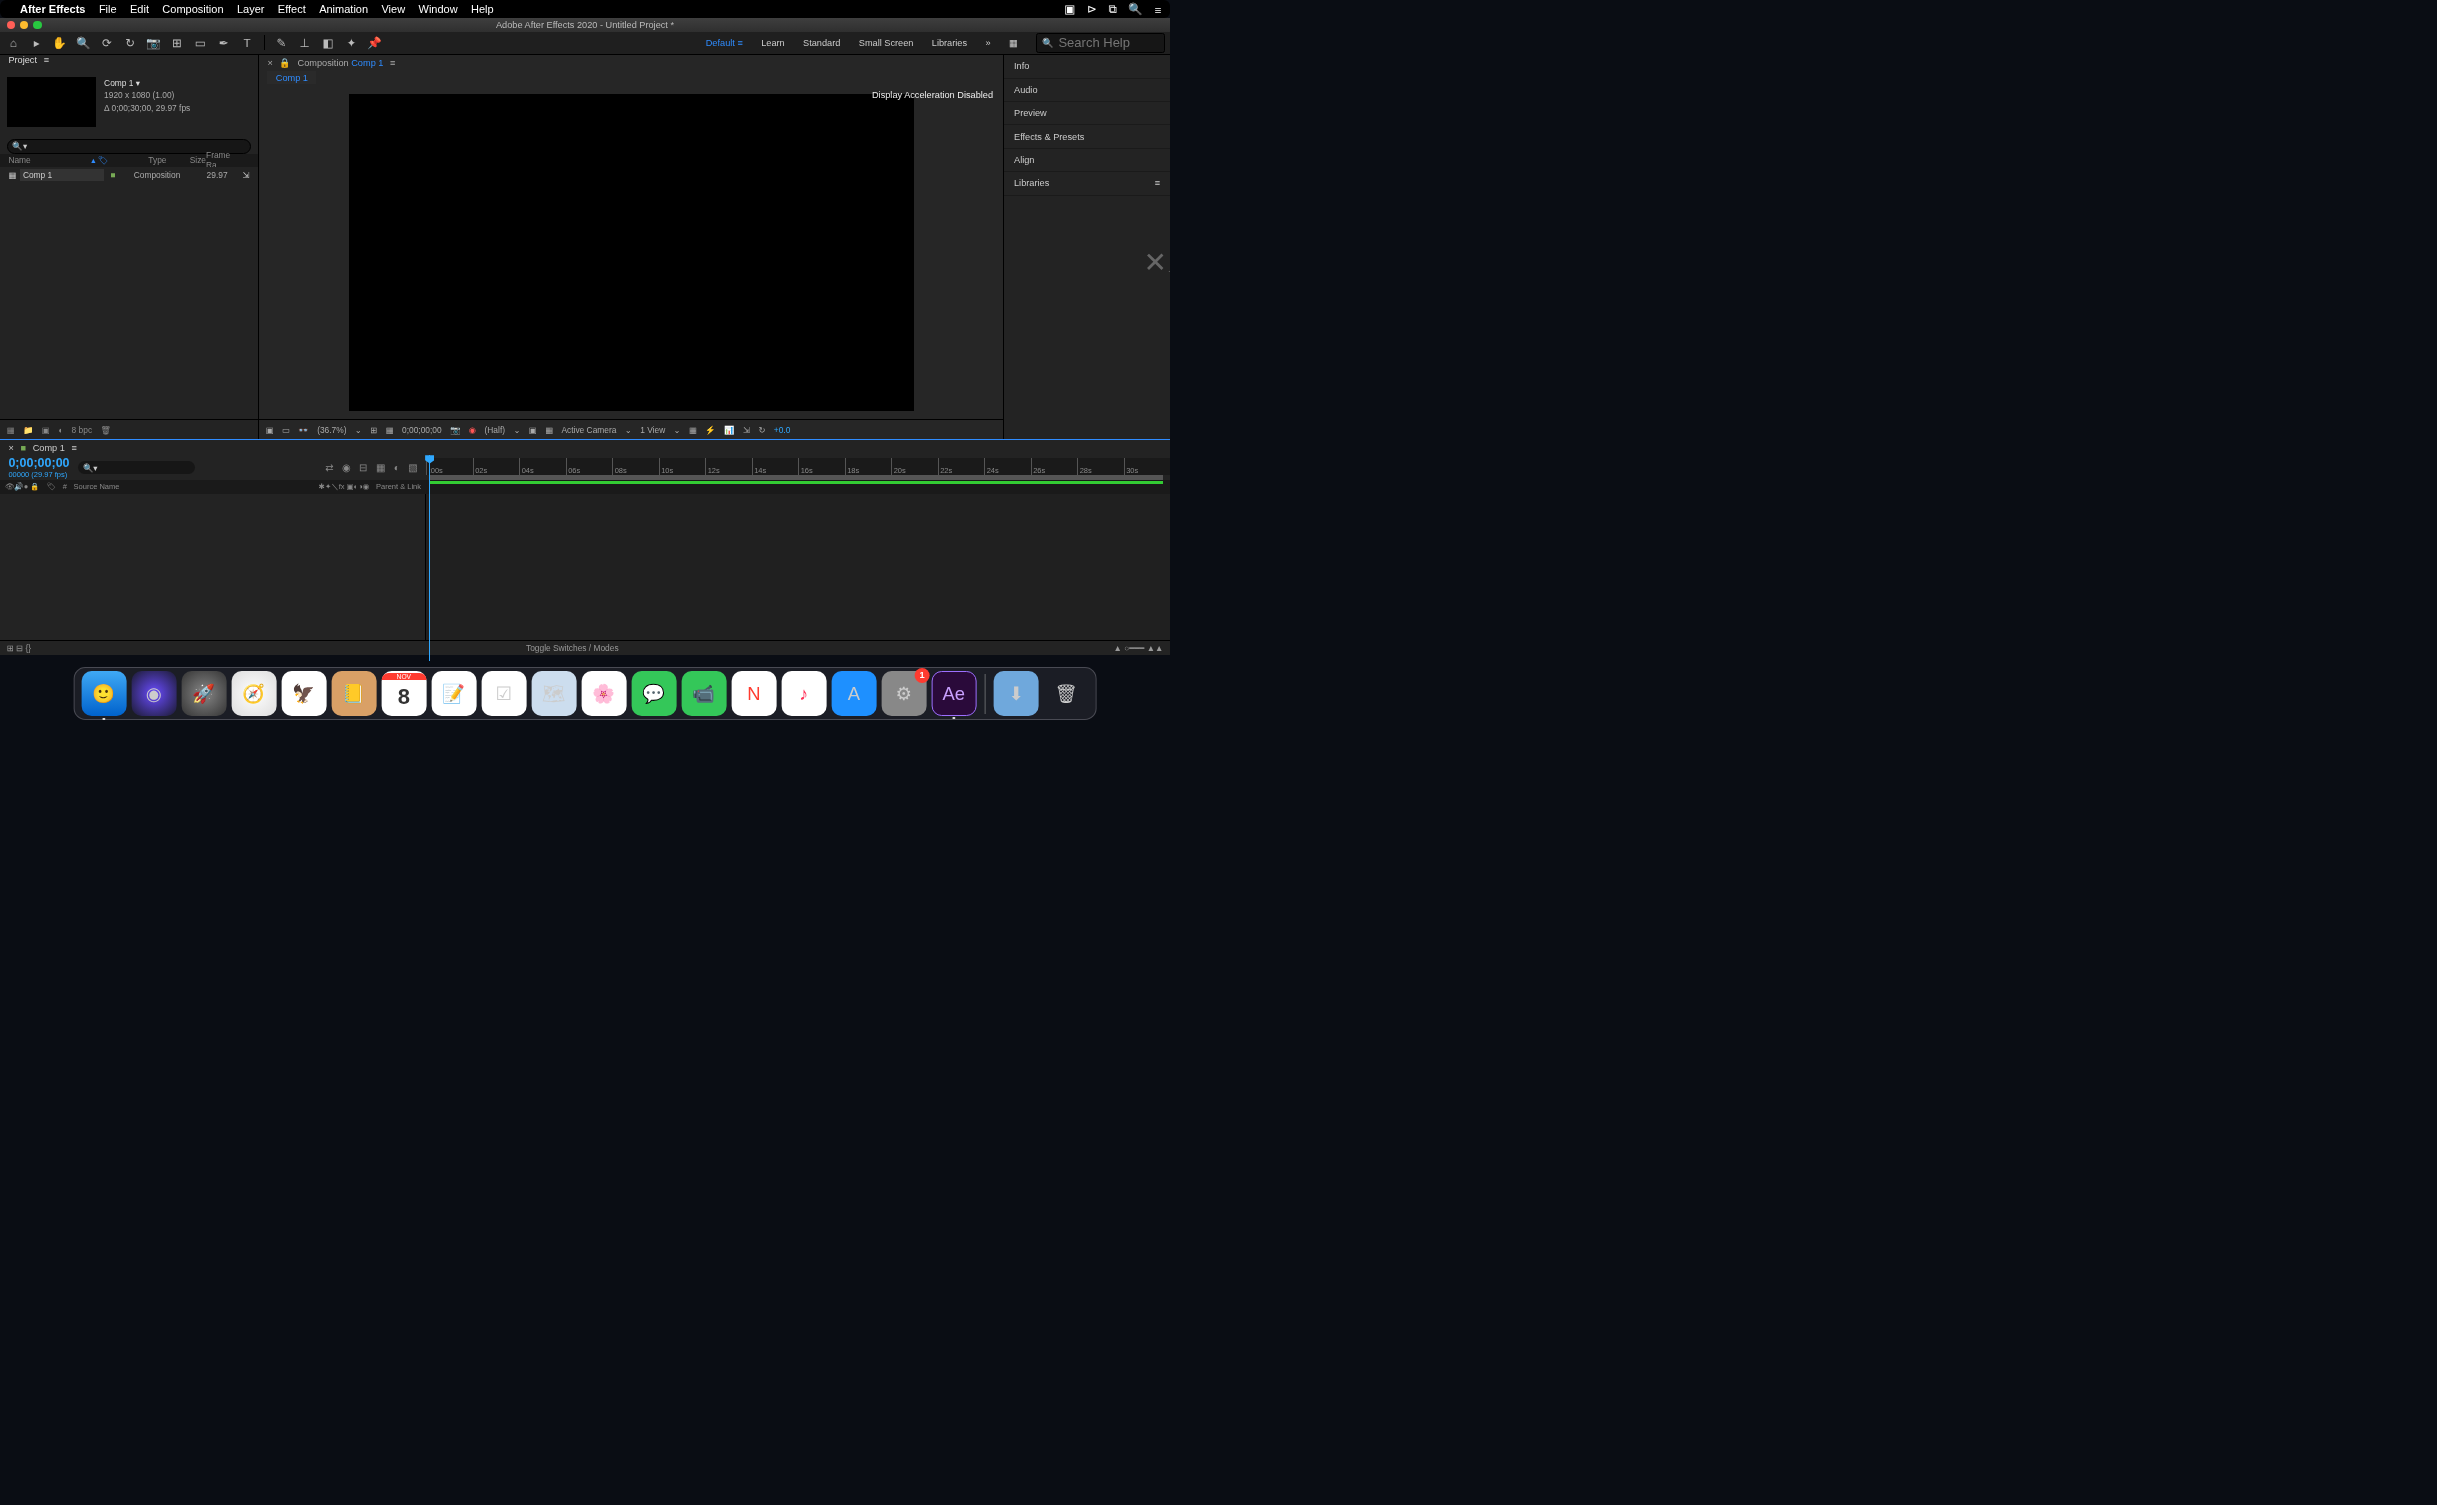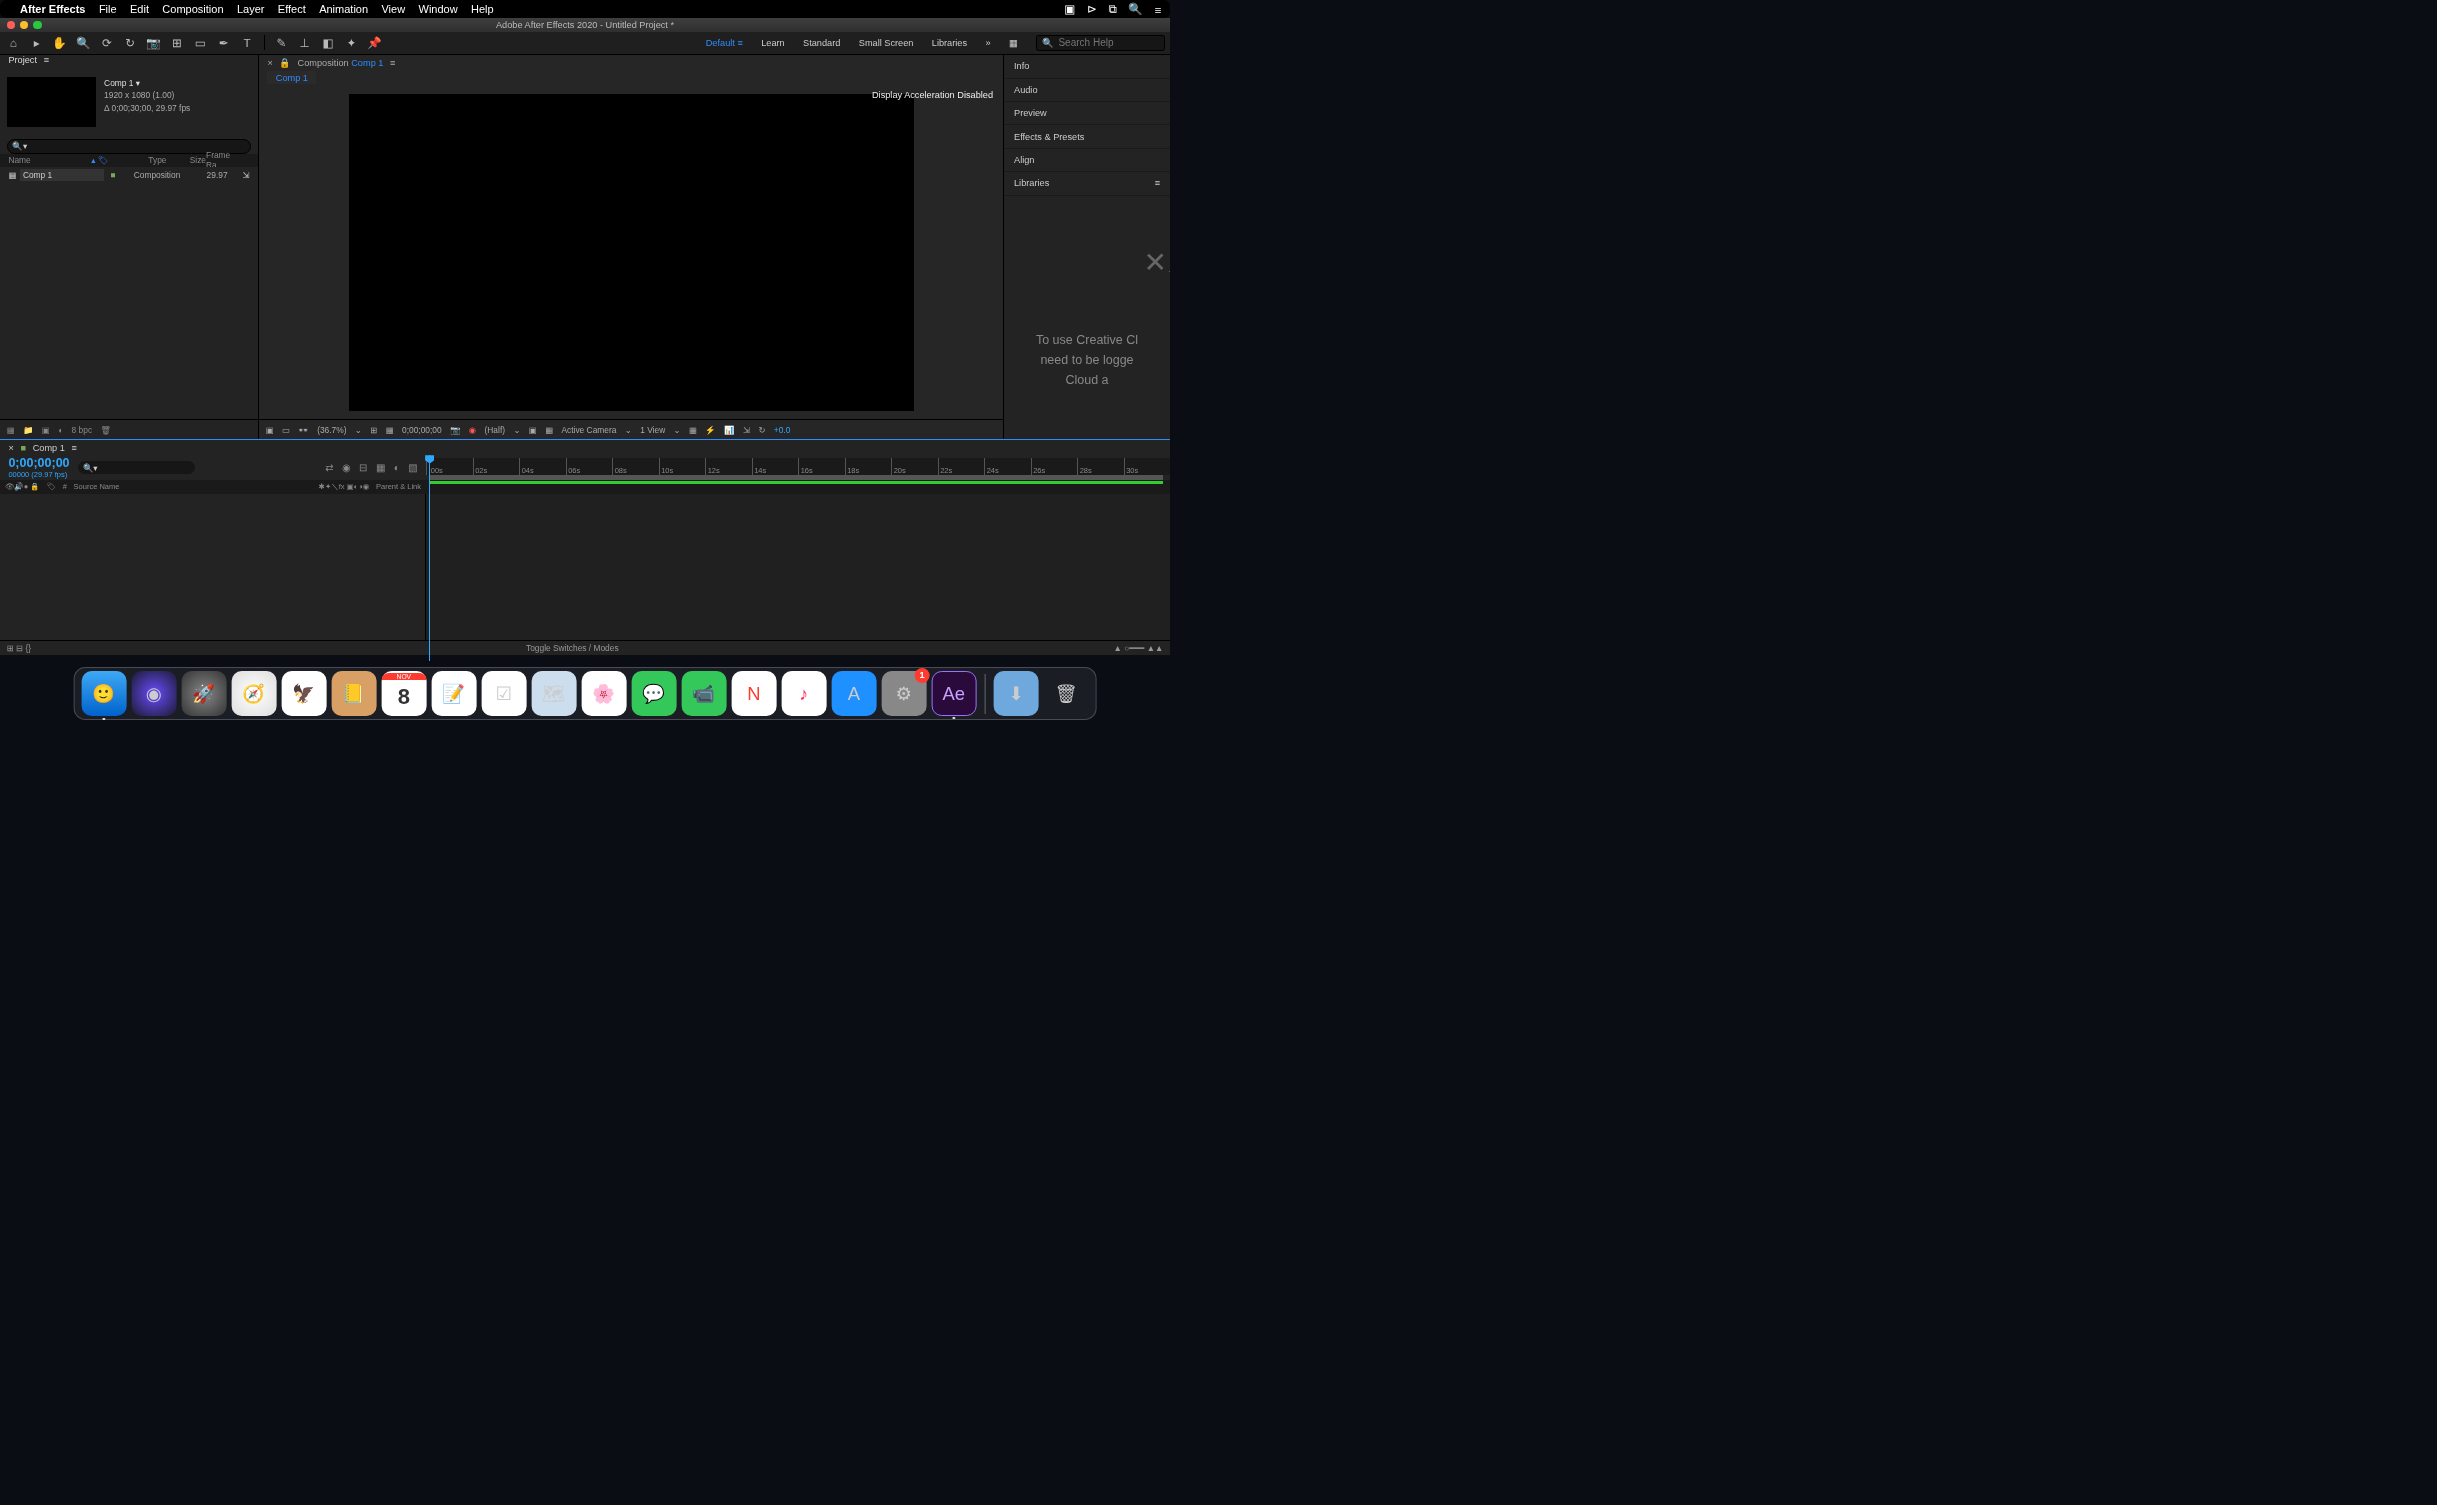--- a/index.html
+++ b/index.html
@@ -18,21 +18,21 @@
 .traffic span{width:8.4px;height:8.4px;border-radius:50%;}
 .tclose{background:#ff5f57;} .tmin{background:#febc2e;} .tmax{background:#28c840;}
 
 
 .toolbar { height: 23.4px; background: #1f1f1f; border-bottom:0.8px solid #000; display:flex; align-items:center; padding:0 5px; gap:6.7px; }
 .toolbar .tool{ width:16.7px; height:16.7px; display:flex; align-items:center; justify-content:center; color:#bbb; font-size:11.7px; }
 .toolbar .sep{ width:0.8px; height:15px; background:#000; margin:0 1.7px;}
 .toolbar .ws { margin-left:auto; display:flex; align-items:center; gap:18.4px; font-size:9.2px;}
 .ws .active{ color:#2f8cff;}
 .searchbox{ display:flex; align-items:center; gap:5px; background:#161616; border:0.8px solid #000; border-radius:2.5px; padding:1.7px 5px; width:129px;}
-.searchbox input{ background:transparent; border:none; color:#ccc; font-size:10px; outline:none; width:100%;}
+.searchbox input{ background:transparent; border:none; color:#ccc; font-size:13px; outline:none; width:100%;}
 
 
 .main { display:flex; height: 384px; background:#232323;}
 .panel-left{ width:259px; background:#232323; border-right:0.8px solid #000; display:flex; flex-direction:column;}
 .panel-tabs{ height:16.7px; display:flex; align-items:flex-start; padding:0 8.4px; gap:6.7px; font-size:9.2px;}
 .panel-tabs .tabactive{ color:#ddd;}
 .proj-meta{ display:flex; gap:8.4px; padding:5px 6.7px 11.7px;}
 .proj-thumb{ width:89px; height:50px; background:#000;}
 .proj-meta .txt{ font-size:8.4px; color:#aaa; line-height:1.5;}
 .proj-search{ margin:0 6.7px; height:15px; background:#161616; border:0.8px solid #000; border-radius:7.5px; display:flex; align-items:center; padding:0 5px; font-size:8.4px;}
@@ -258,25 +258,20 @@
       </div>
     <div class="rp">
         <span>Align</span>
       </div>
     <div class="rp">
         <span>Libraries</span>
         <span>≡</span>
       </div>
     <div style="flex:1; position:relative; overflow:hidden">
       <div style="position:absolute; right:-25px; top:50px; color:#666; font-size:28px">✕☁</div>
-      <div class="lib-msg">
-        <div>To use Creative Cl</div>
-        <div>need to be logge</div>
-        <div>Cloud a</div>
-      </div>
     </div>
   </div>
 </div>
 
 <div class="timeline">
   <div class="tl-tab">
     <span>×</span>
     <span style="color:#7a5">■</span>
     <span>Comp 1</span>
     <span>≡</span>

